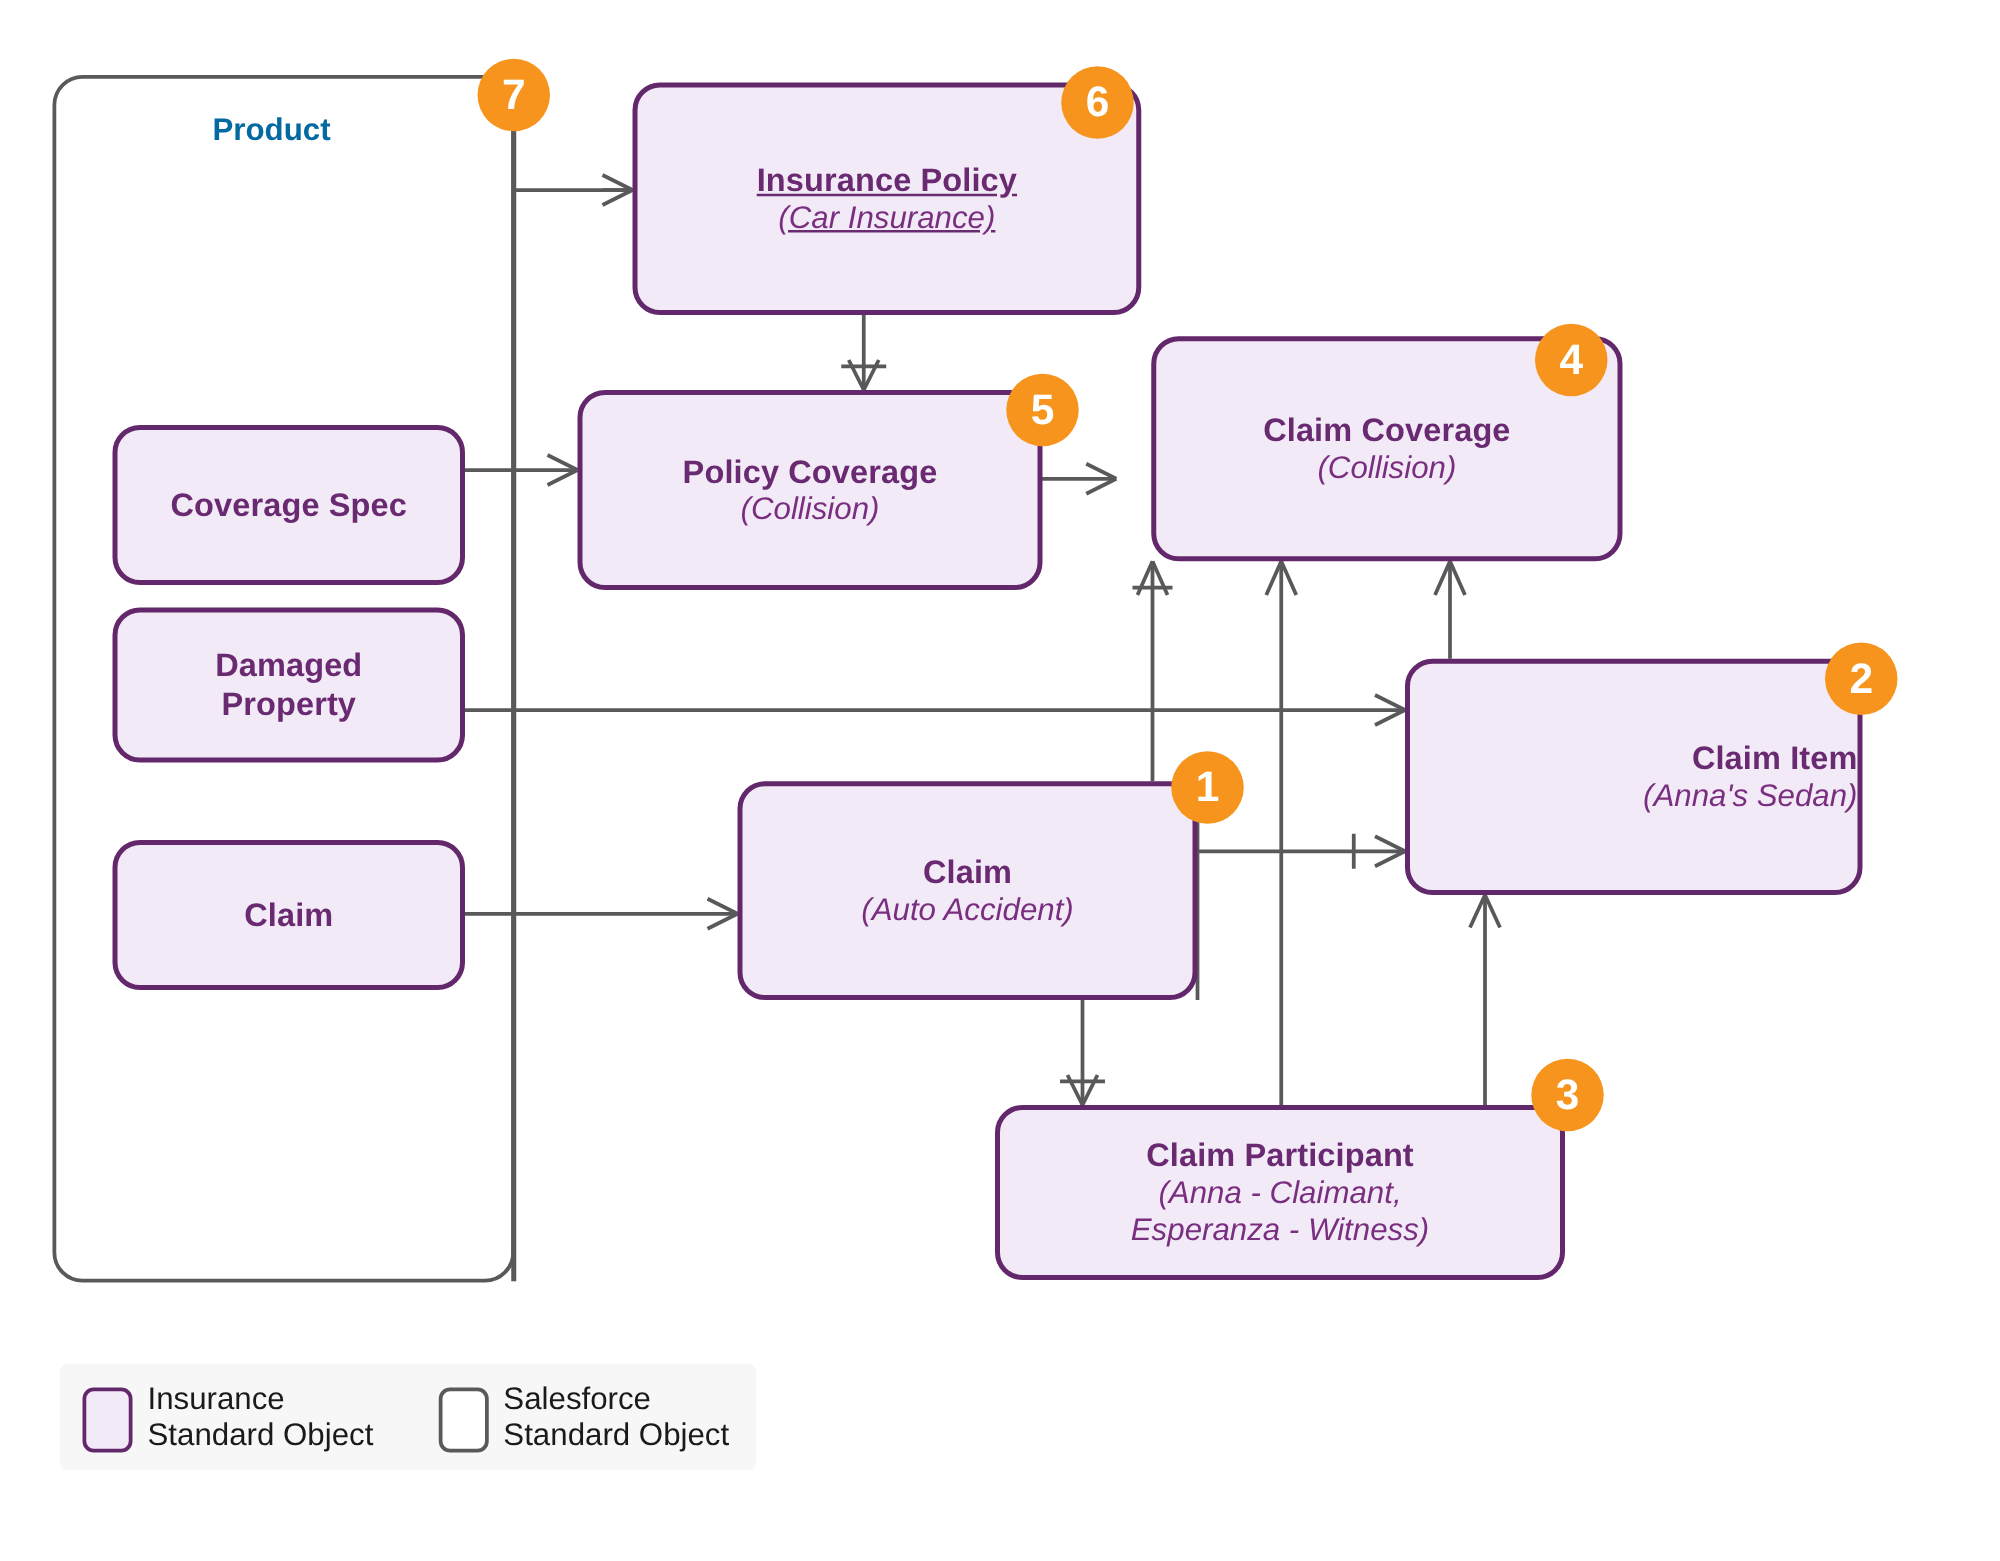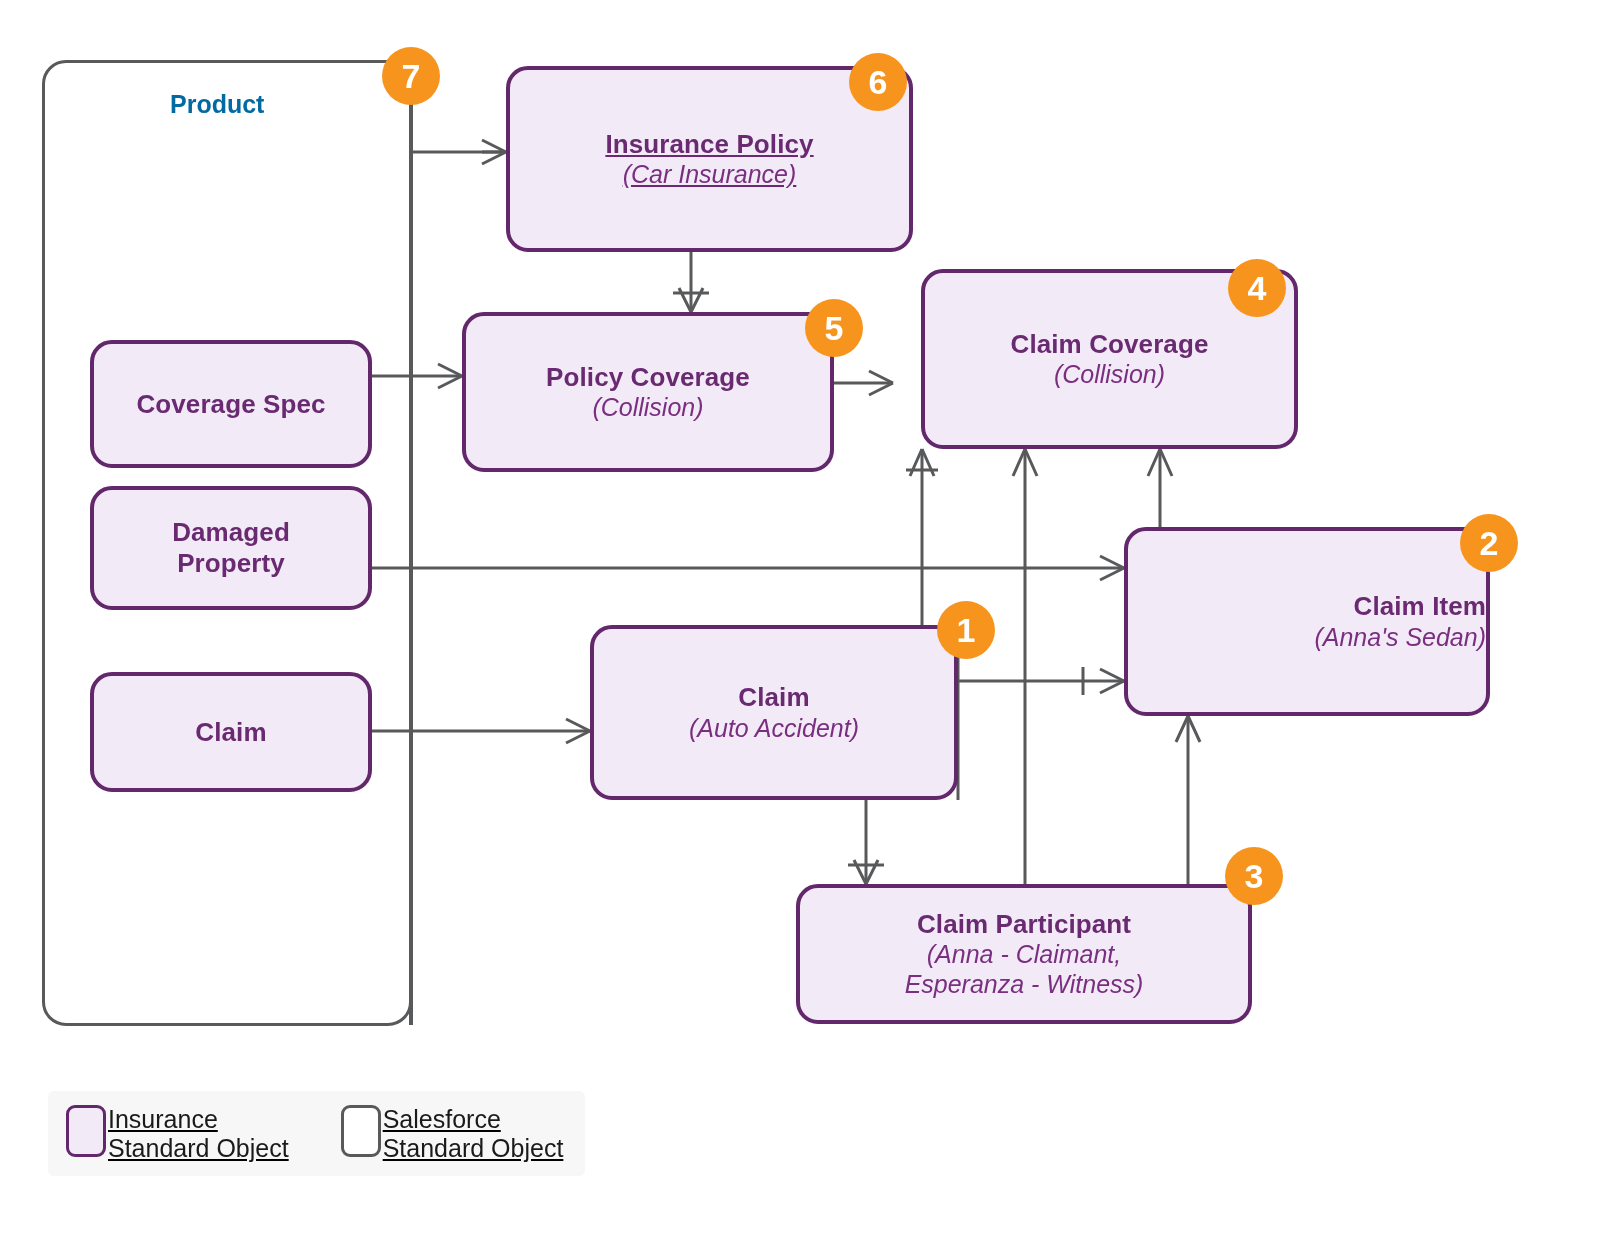--- a/index.html
+++ b/index.html
@@ -92,23 +92,22 @@
     position: absolute;
     display: flex;
     align-items: center;
     background: #F7F7F8;
     border-radius: 6px;
     padding: 14px 22px 14px 18px;
     gap: 52px;
   }
   .legend-item {
     display: flex;
-    align-items: flex-start;
-    gap: 2px;
-    text-decoration: underline;
+    align-items: flex-end;
+    gap: 12px;
   }
   .swatch {
     width: 40px;
     height: 52px;
     border-radius: 9px;
     box-sizing: border-box;
   }
   .swatch.insurance {
     background: #F2EAF6;
     border: 3px solid #63276B;

